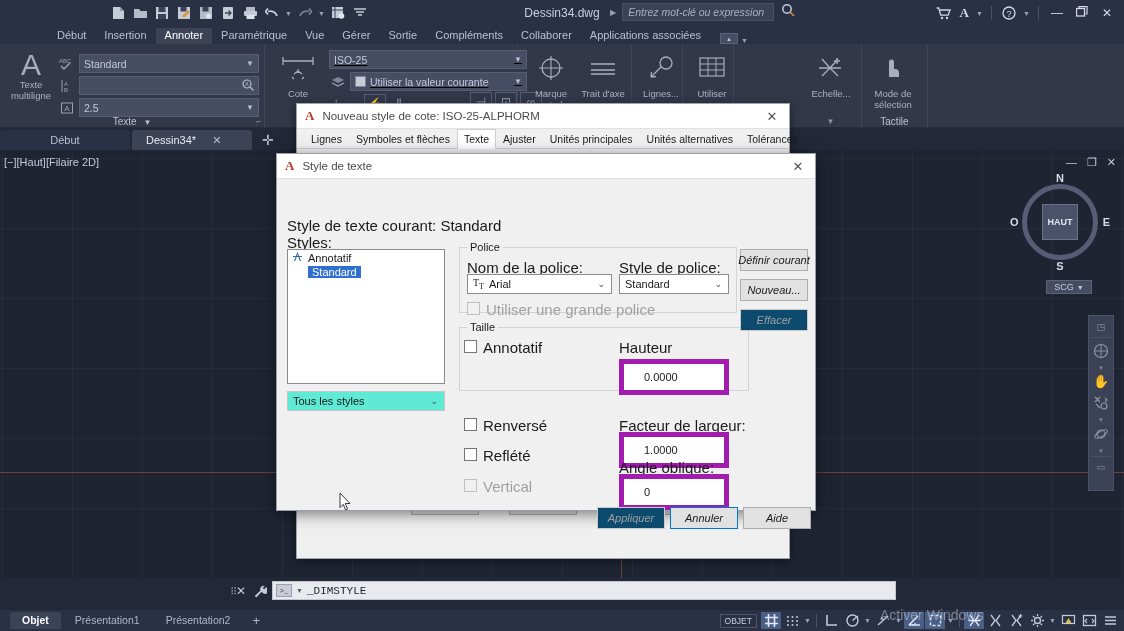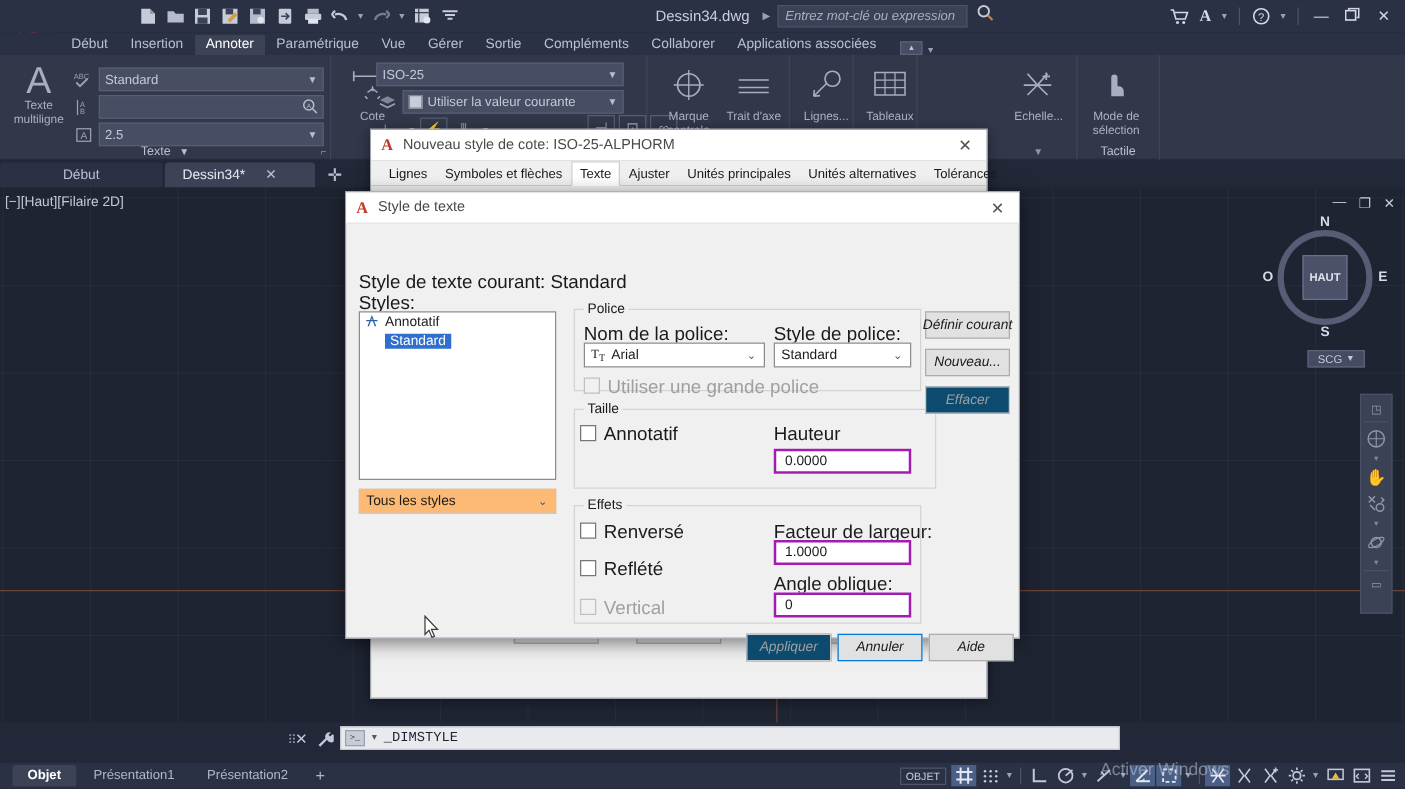--- a/index.html
+++ b/index.html
@@ -291,32 +291,32 @@
   .dt-body { position: relative; height: 331px; }
   .lbl { font-size: 15px; color: #1a1a1a; }
   .group {
     position: absolute; border: 1px solid #d4d4d4; background: transparent;
   }
   .group > .gtitle {
     position: absolute; top: -7px; left: 7px; background: #f0f0f0;
     padding: 0 3px; font-size: 11px; color: #1a1a1a;
   }
   .tbox {
-    background: #ffffff; border: 2px solid #a21caf; height: 20px;
-    display: flex; align-items: center; padding: 0 7px; font-size: 11px;
+    background: #ffffff; border: 5px solid #a21caf; height: 36px;
+    display: flex; align-items: center; padding: 0 20px; font-size: 11px;
     color: #1a1a1a;
   }
   .cbox {
     background: #ffffff; border: 1px solid #8c8c8c; height: 20px;
     display: flex; align-items: center; padding: 0 2px 0 5px; font-size: 11px;
     color: #1a1a1a;
   }
   .cbox .cv { flex: 1; overflow: hidden; white-space: nowrap; }
   .cbox .carrow { color: #4a4a4a; font-size: 9px; padding-right: 4px; }
-  .cbox.flat { background: #fdba74; border: 1px solid #c6c6c6; }
+  .cbox.flat { background: #5eead4; border: 1px solid #c6c6c6; }
   .chk { display: flex; align-items: flex-start; gap: 6px; }
   .chk .bx {
     width: 13px; height: 13px; background: #ffffff; border: 1px solid #767676;
     flex: none; margin-top: 1px;
   }
   .chk.dis .bx { background: #f0f0f0; border-color: #c0c0c0; }
   .chk.dis .lbl { color: #a0a0a0; }
   .btn {
     background: #e1e1e1; border: 1px solid #adadad; font-size: 11px;
     color: #1a1a1a; height: 22px; display: flex; align-items: center;
@@ -544,21 +544,21 @@
     <div class="panel" style="left:265px; width:253px;">
       <div style="position:absolute;left:4px;top:4px;" class="bigbtn">
         <span class="glyph">
           <svg width="36" height="30" viewBox="0 0 36 30">
               <path d="M3 8h30M3 4v8M33 4v8" stroke="#a7aec1" stroke-width="1.3" fill="none"></path>
               <path d="M18 16v4M14 21l4-3 4 3M12 24l2 2M24 24l-2 2" stroke="#a7aec1" stroke-width="1.2" fill="none"></path>
             </svg>
         </span>
         <span>Cote</span>
       </div>
-      <div style="position:absolute;left:36px;top:6px;width:198px;">
+      <div style="position:absolute;left:64px;top:6px;width:198px;text-decoration:underline;">
         <div class="combo" style="margin-bottom:3px;">
           <span class="ctext">ISO-25</span>
           <span class="cdown">▼</span>
         </div>
         <div style="display:flex;align-items:center;gap:3px;margin-bottom:3px;">
           <div class="mini-ico">
             <svg width="16" height="14" viewBox="0 0 16 14">
                 <path d="M8 2l6 3-6 3-6-3z" fill="#7e8699"></path>
                 <path d="M2 8l6 3 6-3" stroke="#9aa1b4" stroke-width="1.3" fill="none"></path>
               </svg>
@@ -623,21 +623,21 @@
     </div>
 
     <div class="panel" style="left:683px; width:51px;">
       <div style="position:absolute;left:0;top:6px;" class="bigbtn">
         <span class="glyph">
           <svg width="30" height="28" viewBox="0 0 30 28">
               <rect x="3" y="3" width="24" height="18" stroke="#a7aec1" stroke-width="1.2" fill="none"></rect>
               <path d="M3 9h24M3 15h24M11 3v18M19 3v18" stroke="#a7aec1" stroke-width="1"></path>
             </svg>
         </span>
-        <span>Tableaux</span>
+        <span>Utiliser</span>
       </div>
     </div>
 
 
     <div class="panel" style="left:800px; width:62px;">
       <div style="position:absolute;left:2px;top:6px;" class="bigbtn">
         <span class="glyph">
           <svg width="30" height="28" viewBox="0 0 30 28">
               <path d="M6 4l8 9-8 8M22 4l-8 9 8 8M3 13h22" stroke="#a7aec1" stroke-width="1.4" fill="none"></path>
               <path d="M21 3v6M18 6h6" stroke="#a7aec1" stroke-width="1.4"></path>
@@ -804,23 +804,20 @@
       <div class="group" style="left:182px;top:148px;width:290px;height:64px;">
         <span class="gtitle">Taille</span>
       </div>
       <div class="chk" style="position:absolute;left:187px;top:160px;">
         <span class="bx"></span>
         <span class="lbl">Annotatif</span>
       </div>
       <div class="lbl" style="position:absolute;left:342px;top:160px;">Hauteur</div>
       <div class="tbox" style="position:absolute;left:342px;top:180px;width:110px;">0.0000</div>
 
-      <div class="group" style="left:182px;top:225px;width:278px;height:95px;">
-        <span class="gtitle">Effets</span>
-      </div>
       <div class="chk" style="position:absolute;left:187px;top:238px;">
         <span class="bx"></span>
         <span class="lbl">Renversé</span>
       </div>
       <div class="chk" style="position:absolute;left:187px;top:268px;">
         <span class="bx"></span>
         <span class="lbl">Reflété</span>
       </div>
       <div class="chk dis" style="position:absolute;left:187px;top:299px;">
         <span class="bx"></span>

